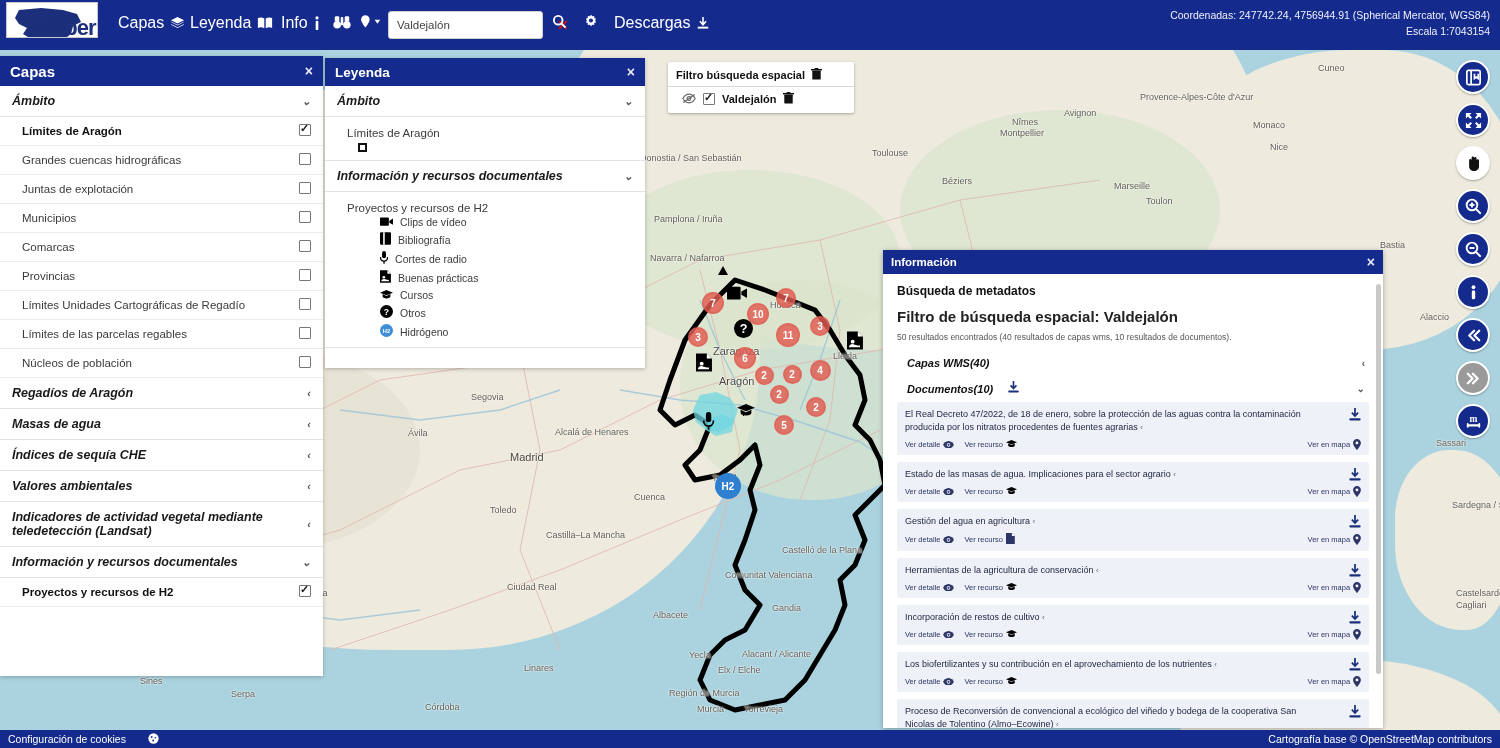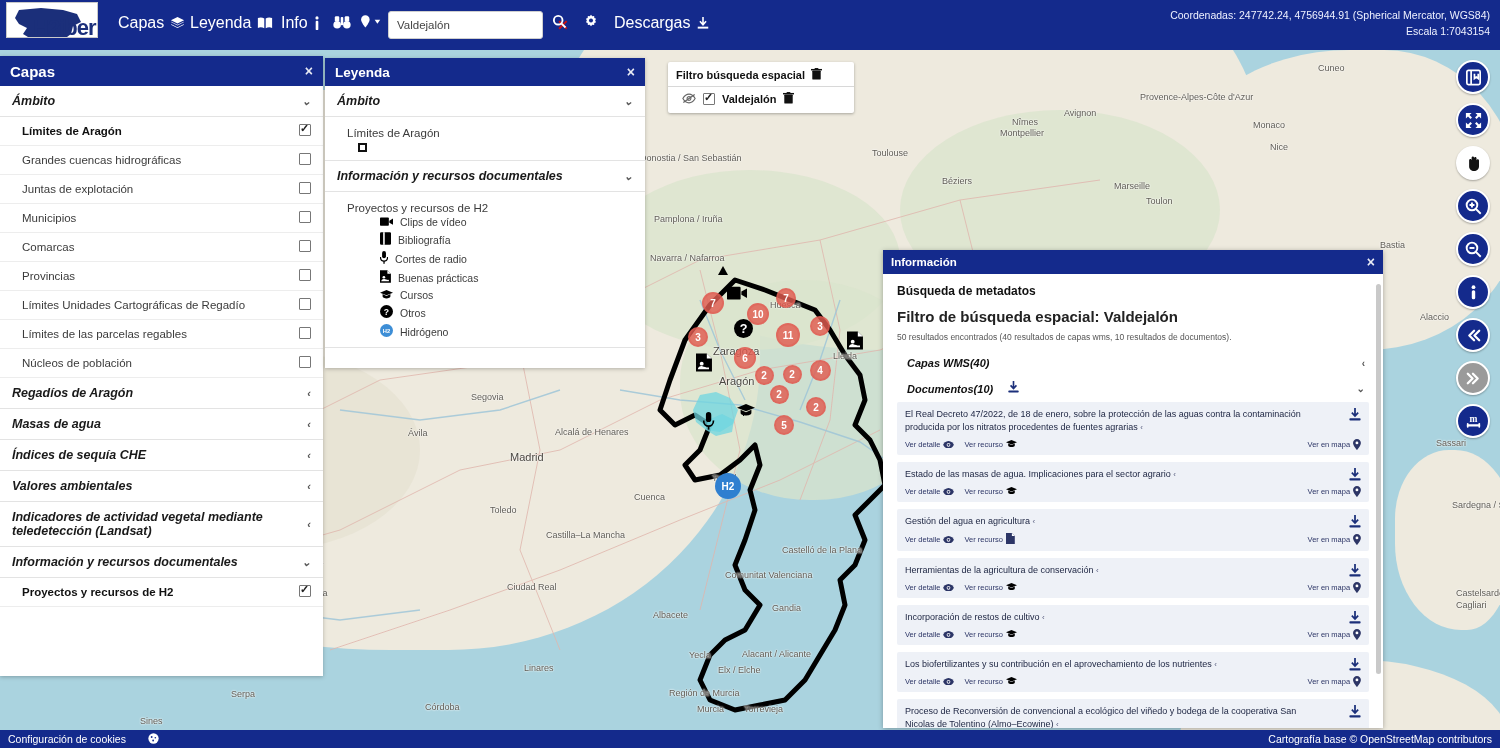--- a/index.html
+++ b/index.html
@@ -311,21 +311,21 @@
         <div class="maplabel" style="left: 725px; top: 520px;">Comunitat Valenciana</div>
         <div class="maplabel" style="left: 772px; top: 553px;">Gandia</div>
         <div class="maplabel" style="left: 742px; top: 599px;">Alacant / Alicante</div>
         <div class="maplabel" style="left: 718px; top: 615px;">Elx / Elche</div>
         <div class="maplabel" style="left: 689px; top: 600px;">Yecla</div>
         <div class="maplabel" style="left: 669px; top: 638px;">Región de Murcia</div>
         <div class="maplabel" style="left: 697px; top: 654px;">Murcia</div>
         <div class="maplabel" style="left: 744px; top: 654px;">Torrevieja</div>
         <div class="maplabel" style="left: 524px; top: 613px;">Linares</div>
         <div class="maplabel" style="left: 425px; top: 652px;">Córdoba</div>
-        <div class="maplabel" style="left: 140px; top: 626px; margin-top: 40px;">Sines</div>
+        <div class="maplabel" style="left: 140px; top: 626px;">Sines</div>
         <div class="maplabel" style="left: 231px; top: 639px;">Serpa</div>
         <div class="maplabel" style="left: 238px; top: 608px;">Moura</div>
         <div class="maplabel" style="left: 198px; top: 595px;">Reguengos de Monsaraz</div>
         <div class="maplabel" style="left: 158px; top: 598px;">Alcácer do Sal</div>
         <div class="maplabel" style="left: 360px; top: 301px;">Miranda do Douro</div>
         <div class="maplabel" style="left: 412px; top: 305px;">Zamora</div>
         <div class="maplabel" style="left: 290px; top: 507px;">Cáceres</div>
         <div class="maplabel" style="left: 300px; top: 538px;">Mérida</div>
         <div class="maplabel" style="left: 1420px; top: 262px;">Alaccio</div>
         <div class="maplabel" style="left: 1452px; top: 450px;">Sardegna / Sardinia</div>

